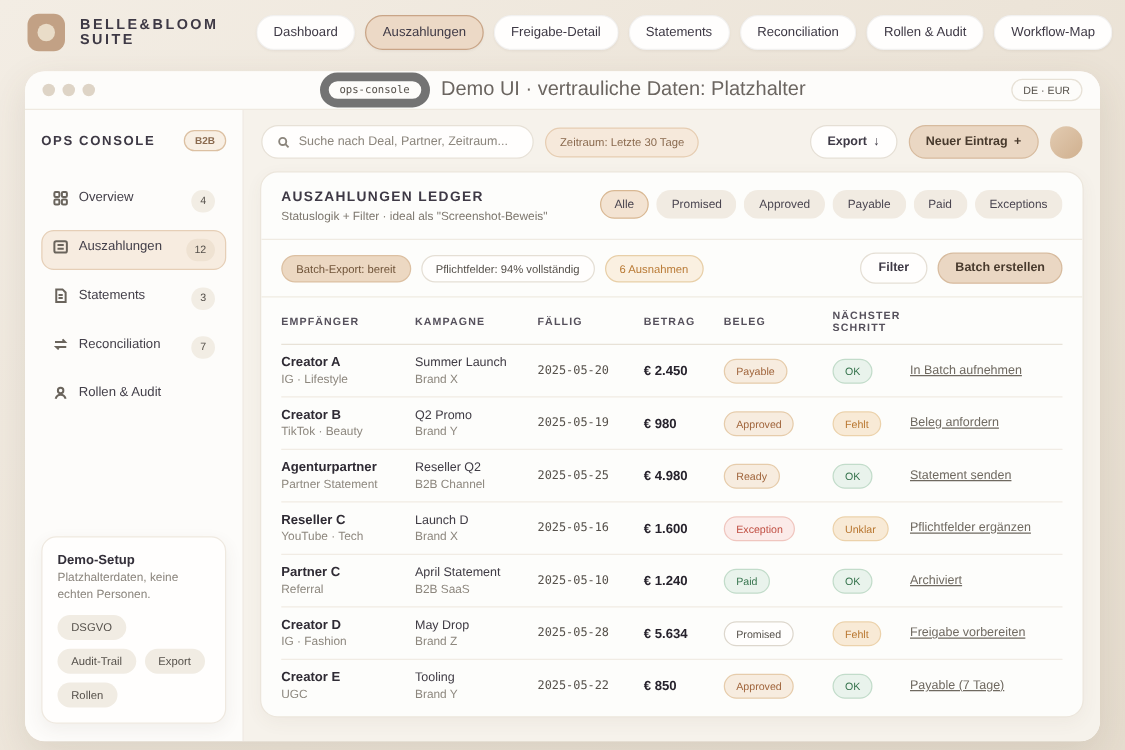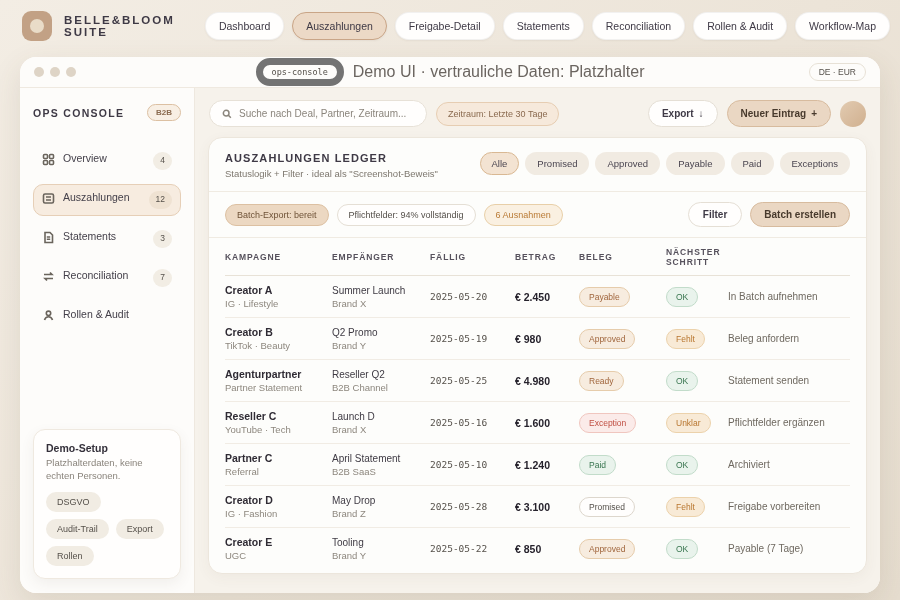--- a/index.html
+++ b/index.html
@@ -84,21 +84,21 @@
   .trow { display:grid; grid-template-columns:107px 98px 85px 64px 87px 62px 1fr; align-items:center; border-bottom:1px solid #f1ece4; }
   .trow:last-child { border-bottom:none; }
   .trow.thead { border-bottom:1px solid #e8e2d7; }
   .th { font-size:8.5px; font-weight:bold; letter-spacing:0.9px; color:#56515c; padding:9px 0 8px; }
   .td { padding:8px 6px 8px 0; }
   .cell-name { font-size:10.5px; font-weight:bold; color:#2f2b34; }
   .cell-sub { margin-top:2px; font-size:9.5px; color:#8d877e; }
   .cell-camp { font-size:10px; color:#3f3b44; }
   .cell-date { font-size:9.5px; color:#55504a; }
   .cell-amt { font-size:10.5px; font-weight:bold; color:#26222c; }
-  .cell-next { font-size:10px; color:#6f6960; }
+  .cell-next { font-size:10px; color:#6f6960;text-decoration:underline; }
   .pill { display:inline-block; border-radius:999px; padding:4px 9px; font-size:8.5px; }
   .pill.tan { background:#f7ecdf; border:1px solid #e6ccab; color:#a0653c; }
   .pill.green { background:#e9f3ec; border:1px solid #c2dcca; color:#38754f; }
   .pill.red { background:#fbebe9; border:1px solid #f0c6bf; color:#c04f43; }
   .pill.plain { background:#fffefd; border:1px solid #ddd7cd; color:#55504a; }
   .pill.amber { background:#f8ead6; border:1px solid #ecd2ab; color:#b8762f; }
 </style>
 </head>
 <body>
 
@@ -238,22 +238,22 @@
               <span class="badge white">Pflichtfelder: 94% vollständig</span>
               <span class="badge amber">6 Ausnahmen</span>
             </span>
           <div class="badges-spacer"></div>
           <button class="btn-white" style="padding:6px 14px;">Filter</button>
           <button class="btn-tan" style="padding:6px 13px;">Batch erstellen</button>
         </div>
 
         <div class="table">
             <div class="trow thead">
+              <div class="th">EMPFÄNGER</div>
               <div class="th">KAMPAGNE</div>
-              <div class="th">EMPFÄNGER</div>
               <div class="th">FÄLLIG</div>
               <div class="th">BETRAG</div>
               <div class="th">BELEG</div>
               <div class="th">NÄCHSTER SCHRITT</div>
             </div>
             <div class="trow">
               <div class="td">
                 <div class="cell-name">Creator A</div>
                 <div class="cell-sub">IG · Lifestyle</div>
               </div>
@@ -330,21 +330,21 @@
             <div class="trow">
               <div class="td">
                 <div class="cell-name">Creator D</div>
                 <div class="cell-sub">IG · Fashion</div>
               </div>
               <div class="td">
                 <div class="cell-camp">May Drop</div>
                 <div class="cell-sub">Brand Z</div>
               </div>
               <div class="td cell-date mono">2025-05-28</div>
-              <div class="td cell-amt">€ 3.100</div>
+              <div class="td cell-amt">€ 5.634</div>
               <div class="td"><span class="pill plain">Promised</span></div>
               <div class="td"><span class="pill amber">Fehlt</span></div>
               <div class="td cell-next">Freigabe vorbereiten</div>
             </div>
             <div class="trow">
               <div class="td">
                 <div class="cell-name">Creator E</div>
                 <div class="cell-sub">UGC</div>
               </div>
               <div class="td">

